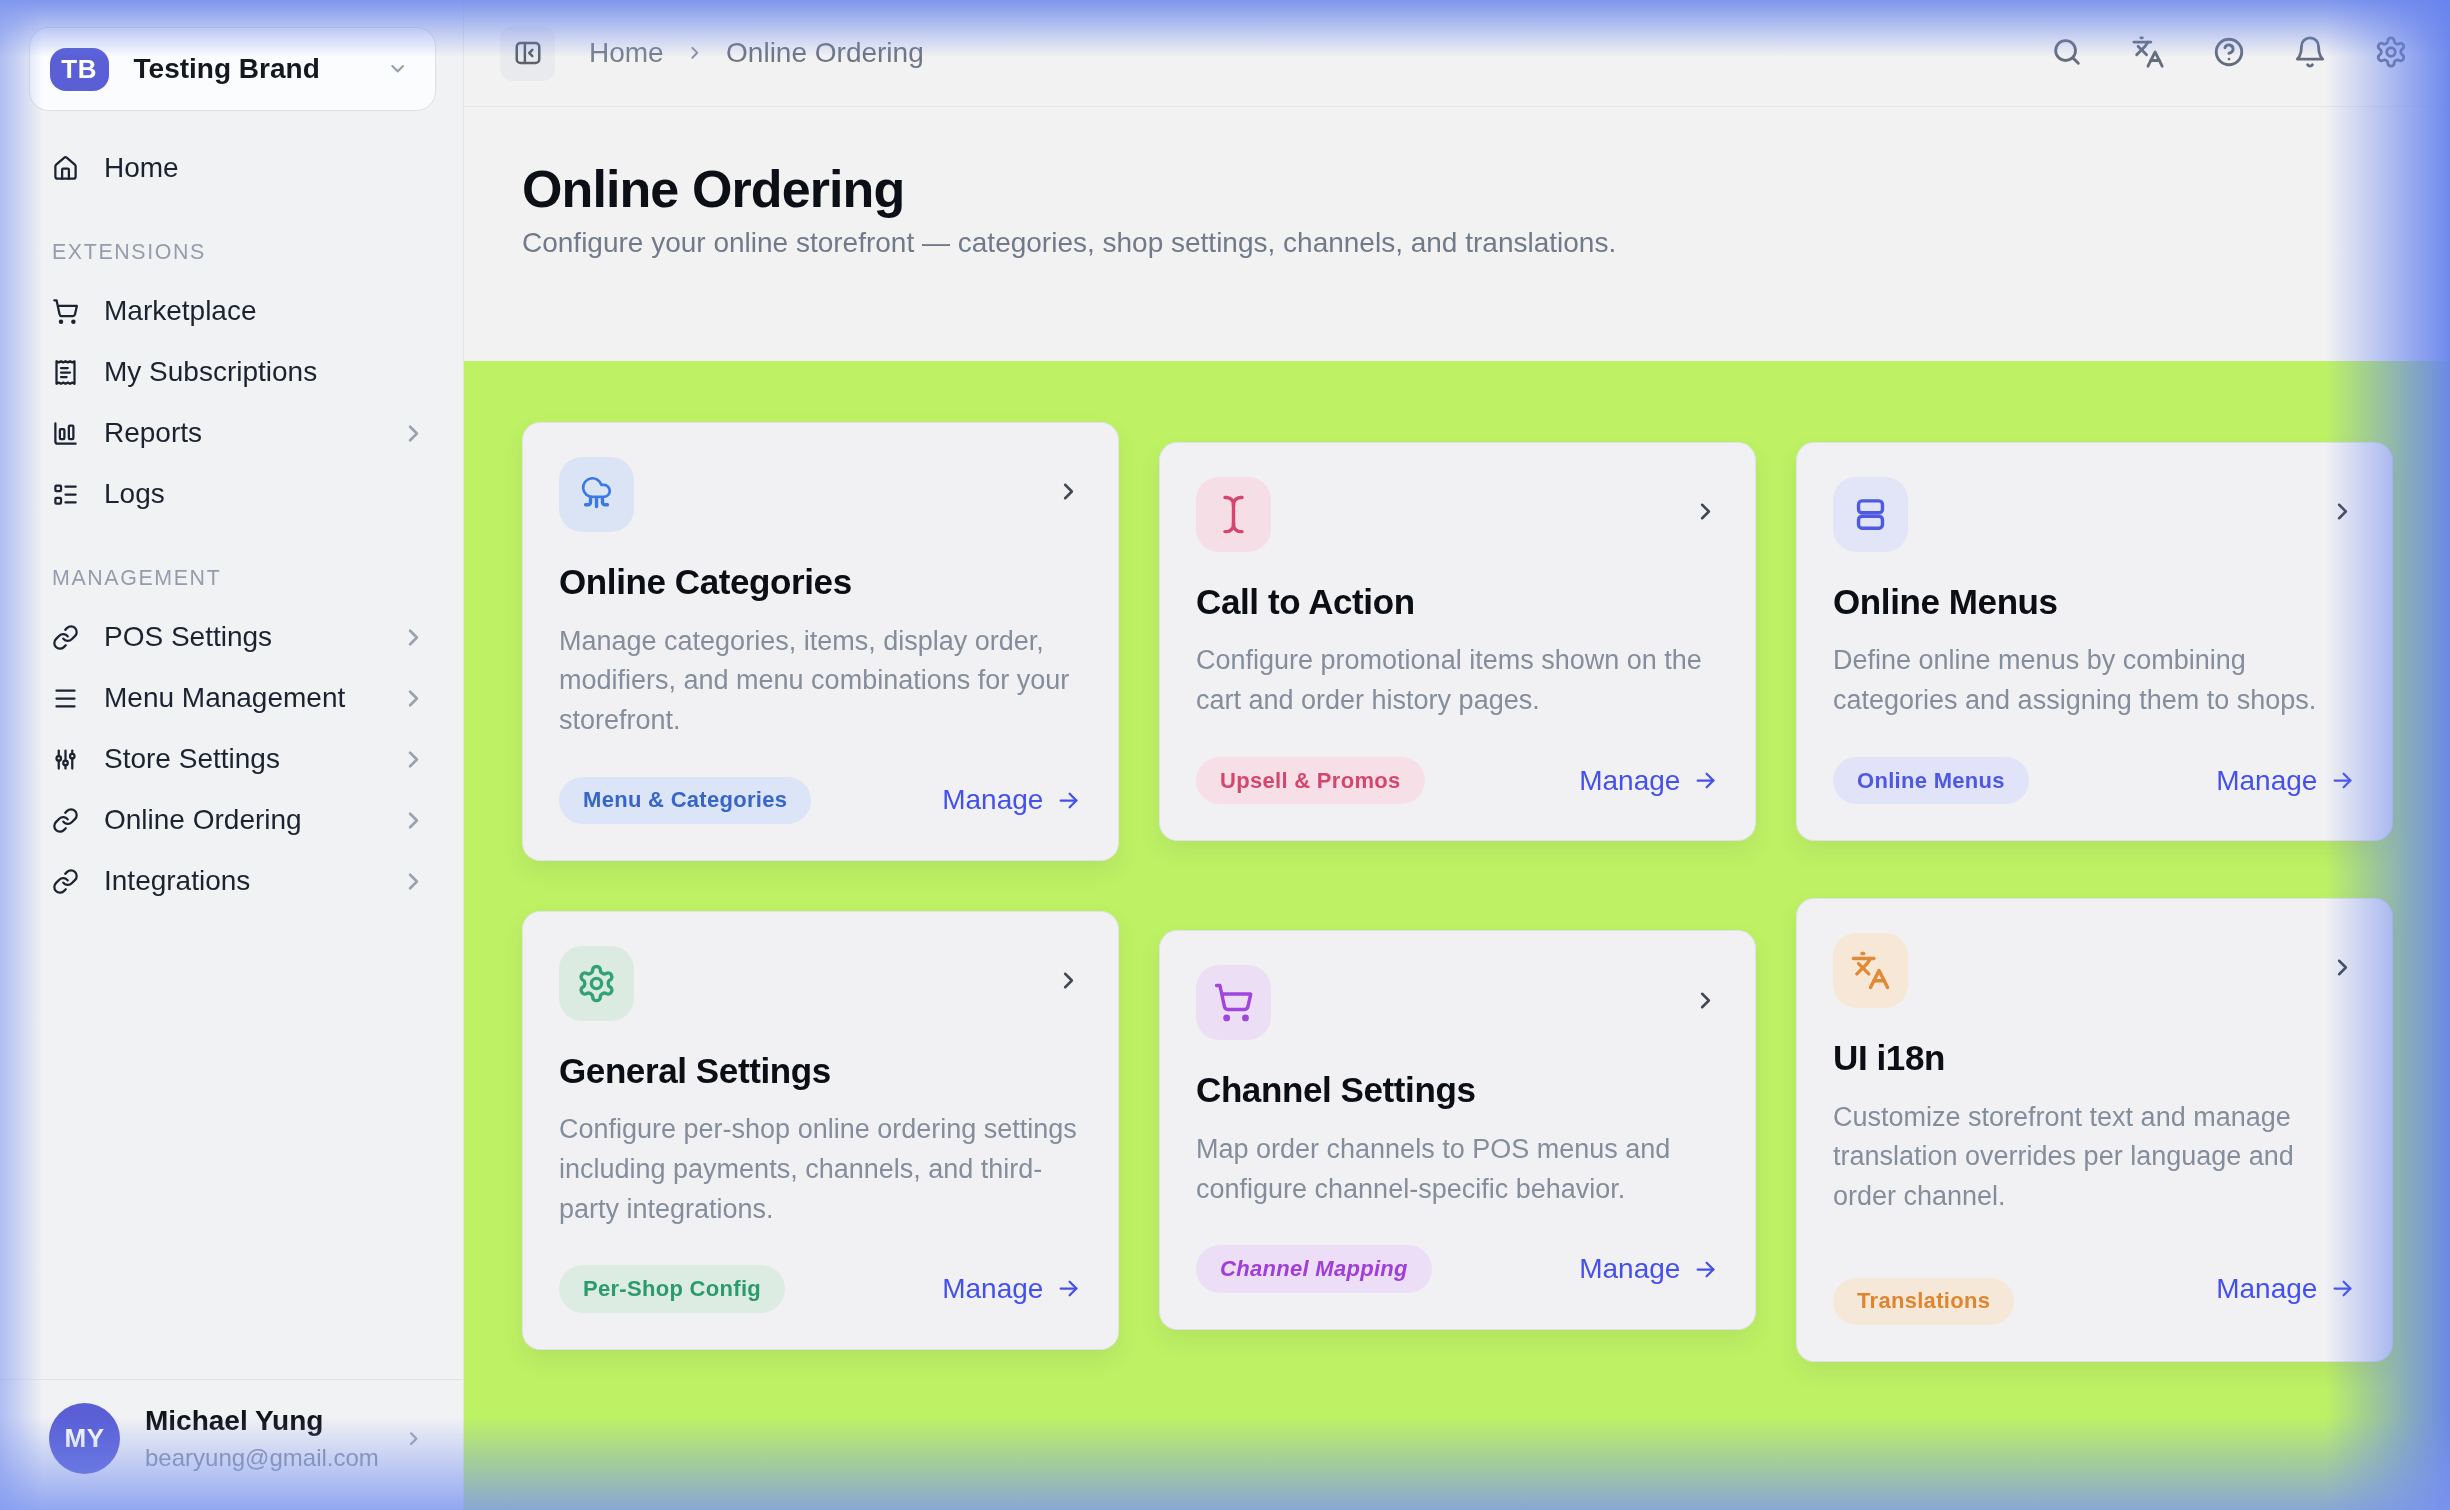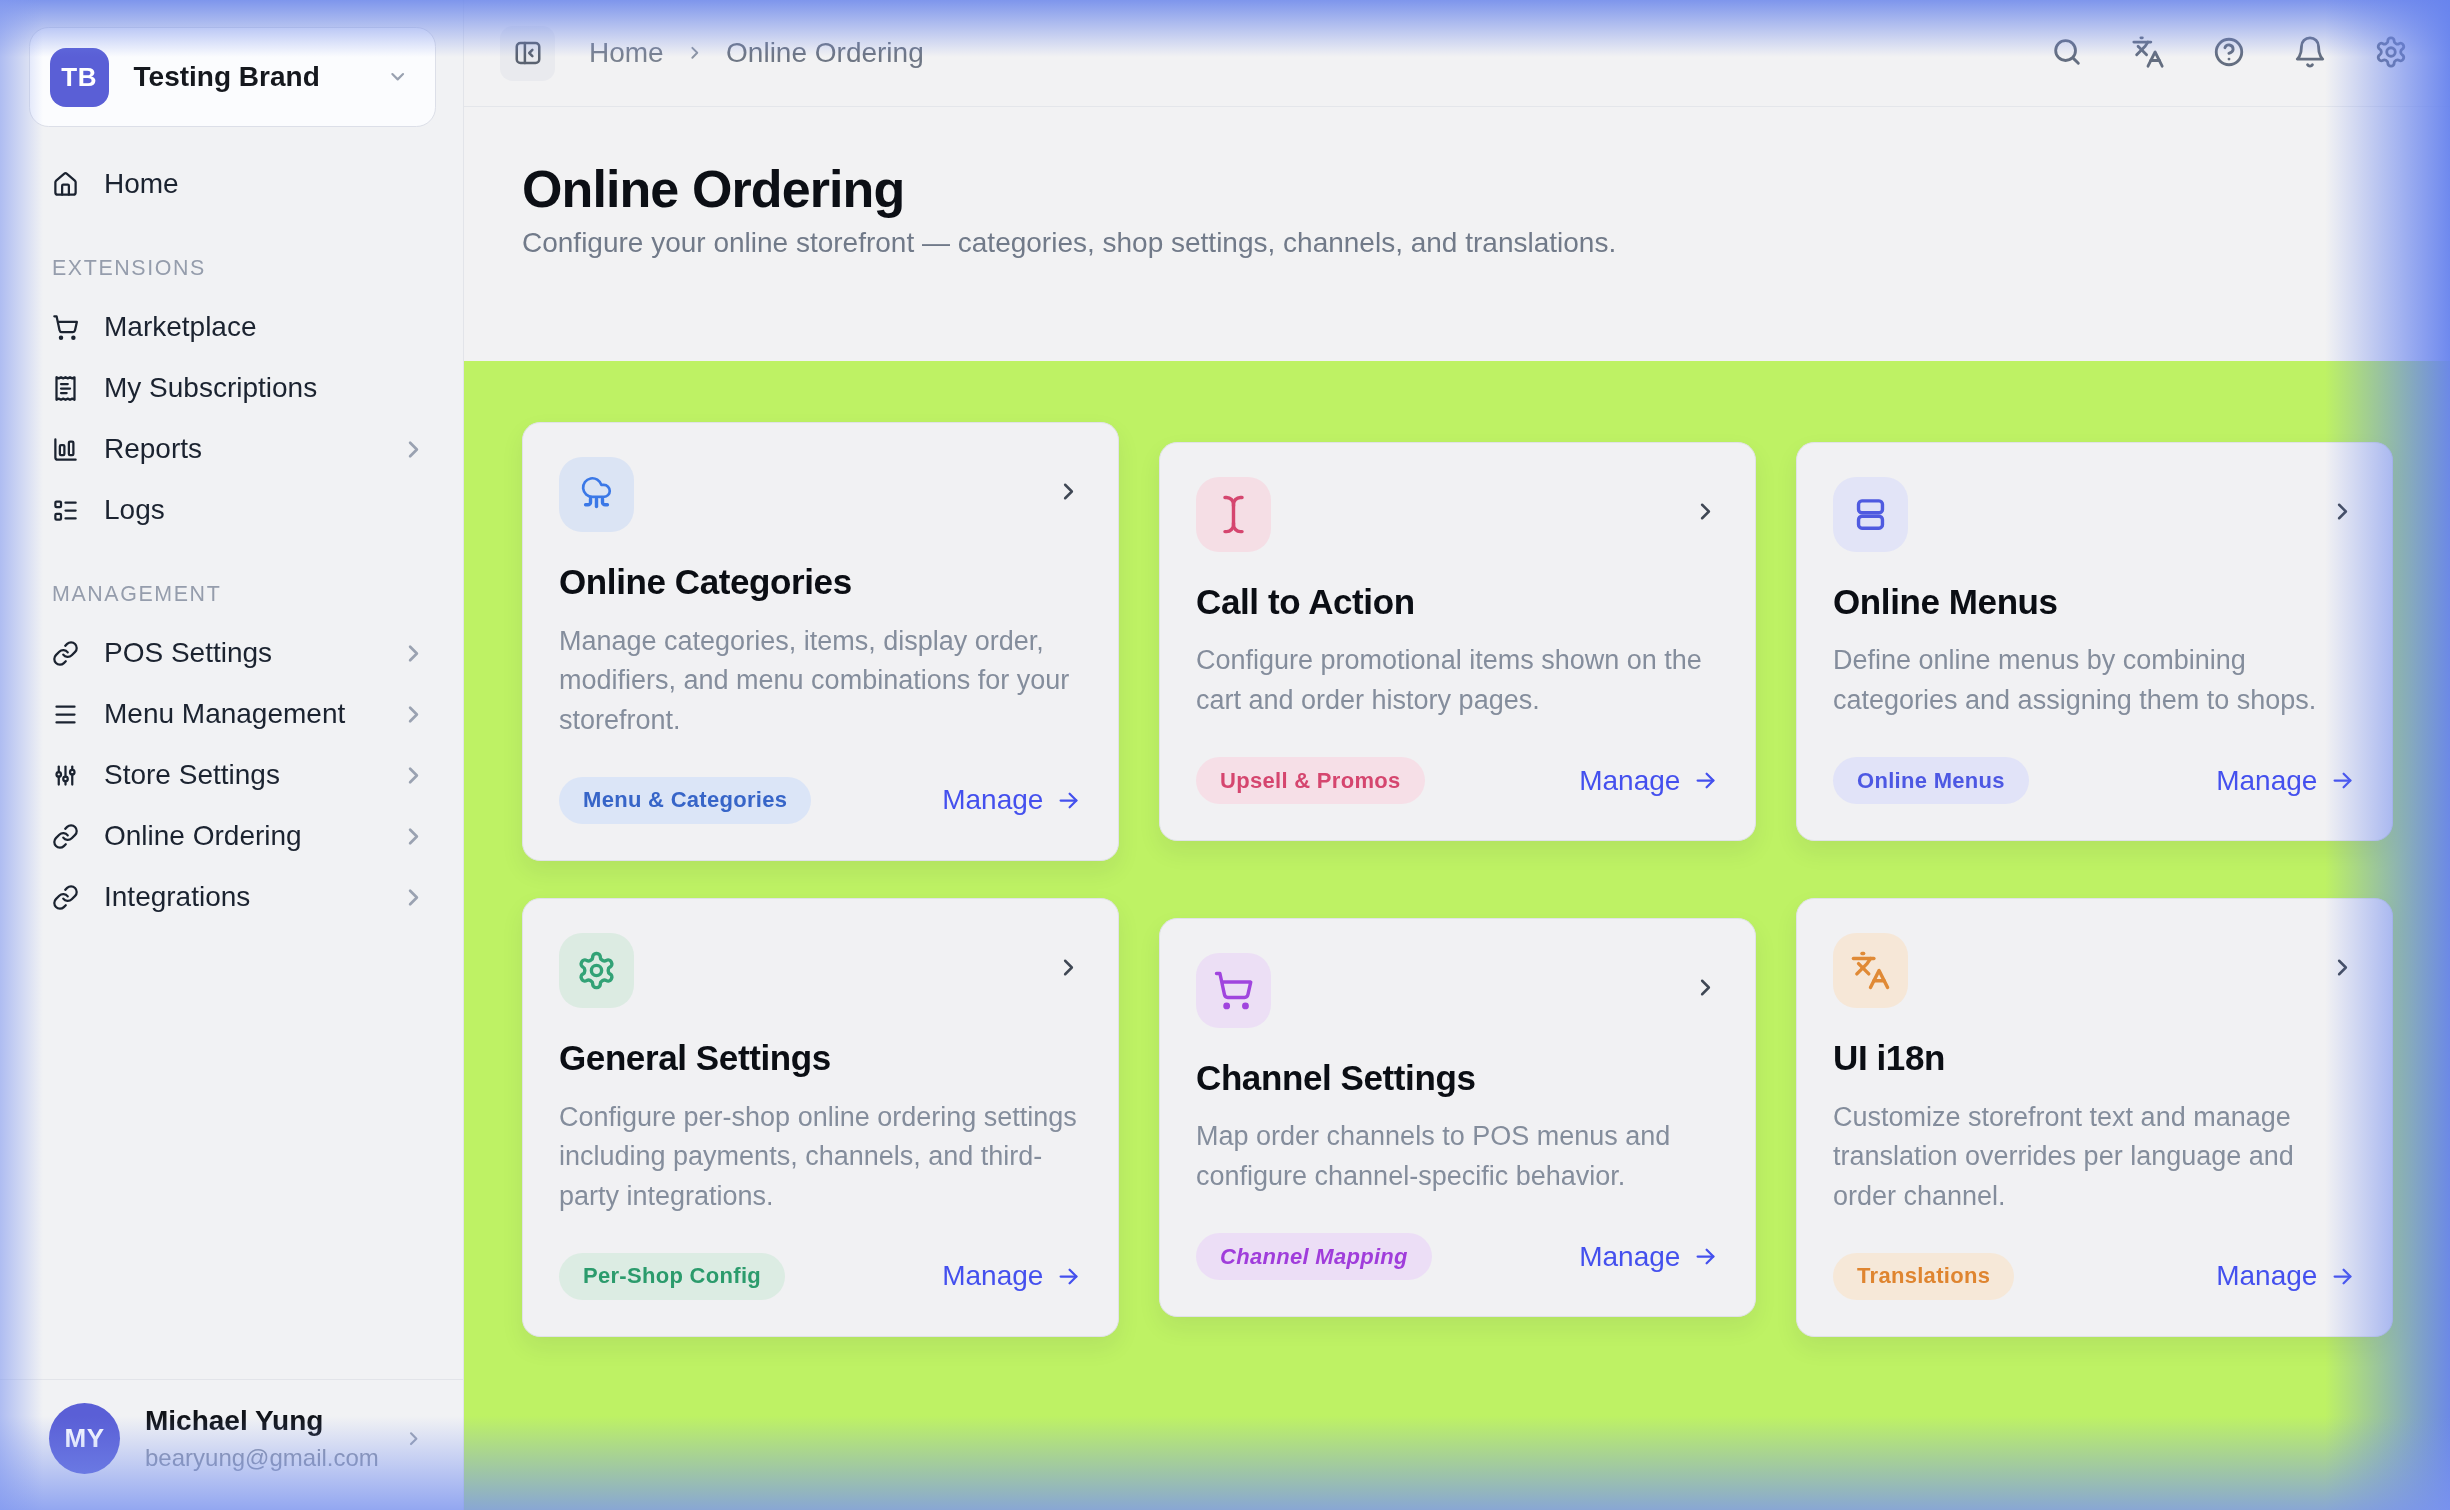--- a/index.html
+++ b/index.html
@@ -22,21 +22,21 @@
   .brand-card {
     margin:27px 27px 14.3px 29px;
     background:#fbfcfe;
     border:1.8px solid #dcdfe8;
     border-radius:19.6px;
     padding:19.6px 27px 19.6px 19.6px;
     display:flex; align-items:center; gap:25px;
     cursor:pointer;
   }
   .brand-avatar {
-    width:59px; height:59px; border-radius:16px;
+    width:59px; height:43px; border-radius:16px;
     background:#5a5fd6; color:#fff;
     display:flex; align-items:center; justify-content:center;
     font-size:26px; font-weight:700; letter-spacing:0.4px;
   }
   .brand-name { flex:1; font-size:28px; font-weight:600; color:#15181e; }
   .icon-xs { width:21.4px; height:21.4px; }
   .muted { color:#99a1b0; }
 
   .nav { flex:1; padding-top:12.5px; overflow:hidden; }
   .nav-item {
@@ -511,21 +511,21 @@
             </div>
             <button class="card-chevron">
               <svg viewBox="0 0 24 24" fill="none" stroke="currentColor" stroke-width="2.2" stroke-linecap="round" stroke-linejoin="round">
                   <path d="m9 6 6 6-6 6"></path>
                 </svg>
             </button>
           </div>
           <div class="card-title">UI i18n</div>
           <div class="card-desc">Customize storefront text and manage translation overrides per language and order channel.</div>
           <div class="card-footer">
-            <span class="badge" style="background: rgb(246, 232, 216); color: rgb(223, 133, 48);">Translations</span>
+            <span class="badge" style="background: rgb(246, 232, 216); color: rgb(223, 133, 48); margin-top: 25px;">Translations</span>
             <a class="manage" style="color: rgb(68, 80, 238);">
               <span>Manage</span>
               <svg viewBox="0 0 24 24" fill="none" stroke="currentColor" stroke-width="2" stroke-linecap="round" stroke-linejoin="round">
                   <path d="M5 12h14"></path>
                   <path d="m13 6 6 6-6 6"></path>
                 </svg>
             </a>
           </div>
         </div>
 

